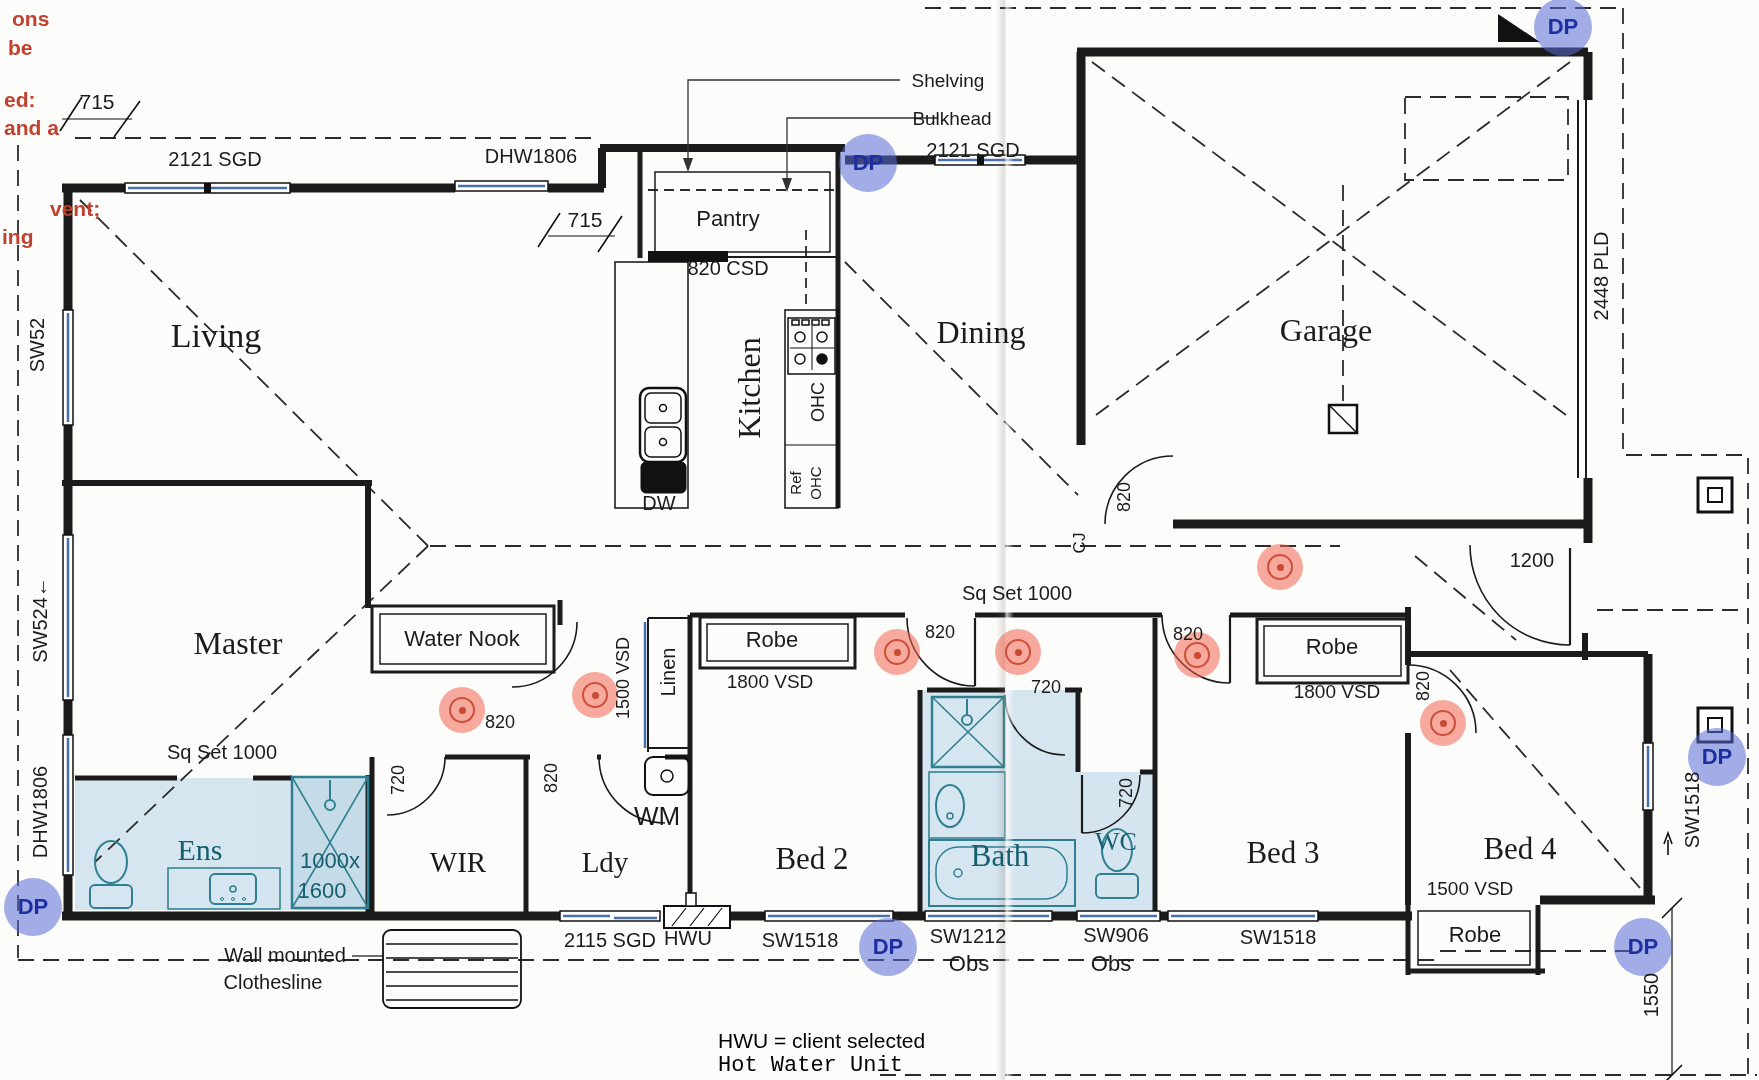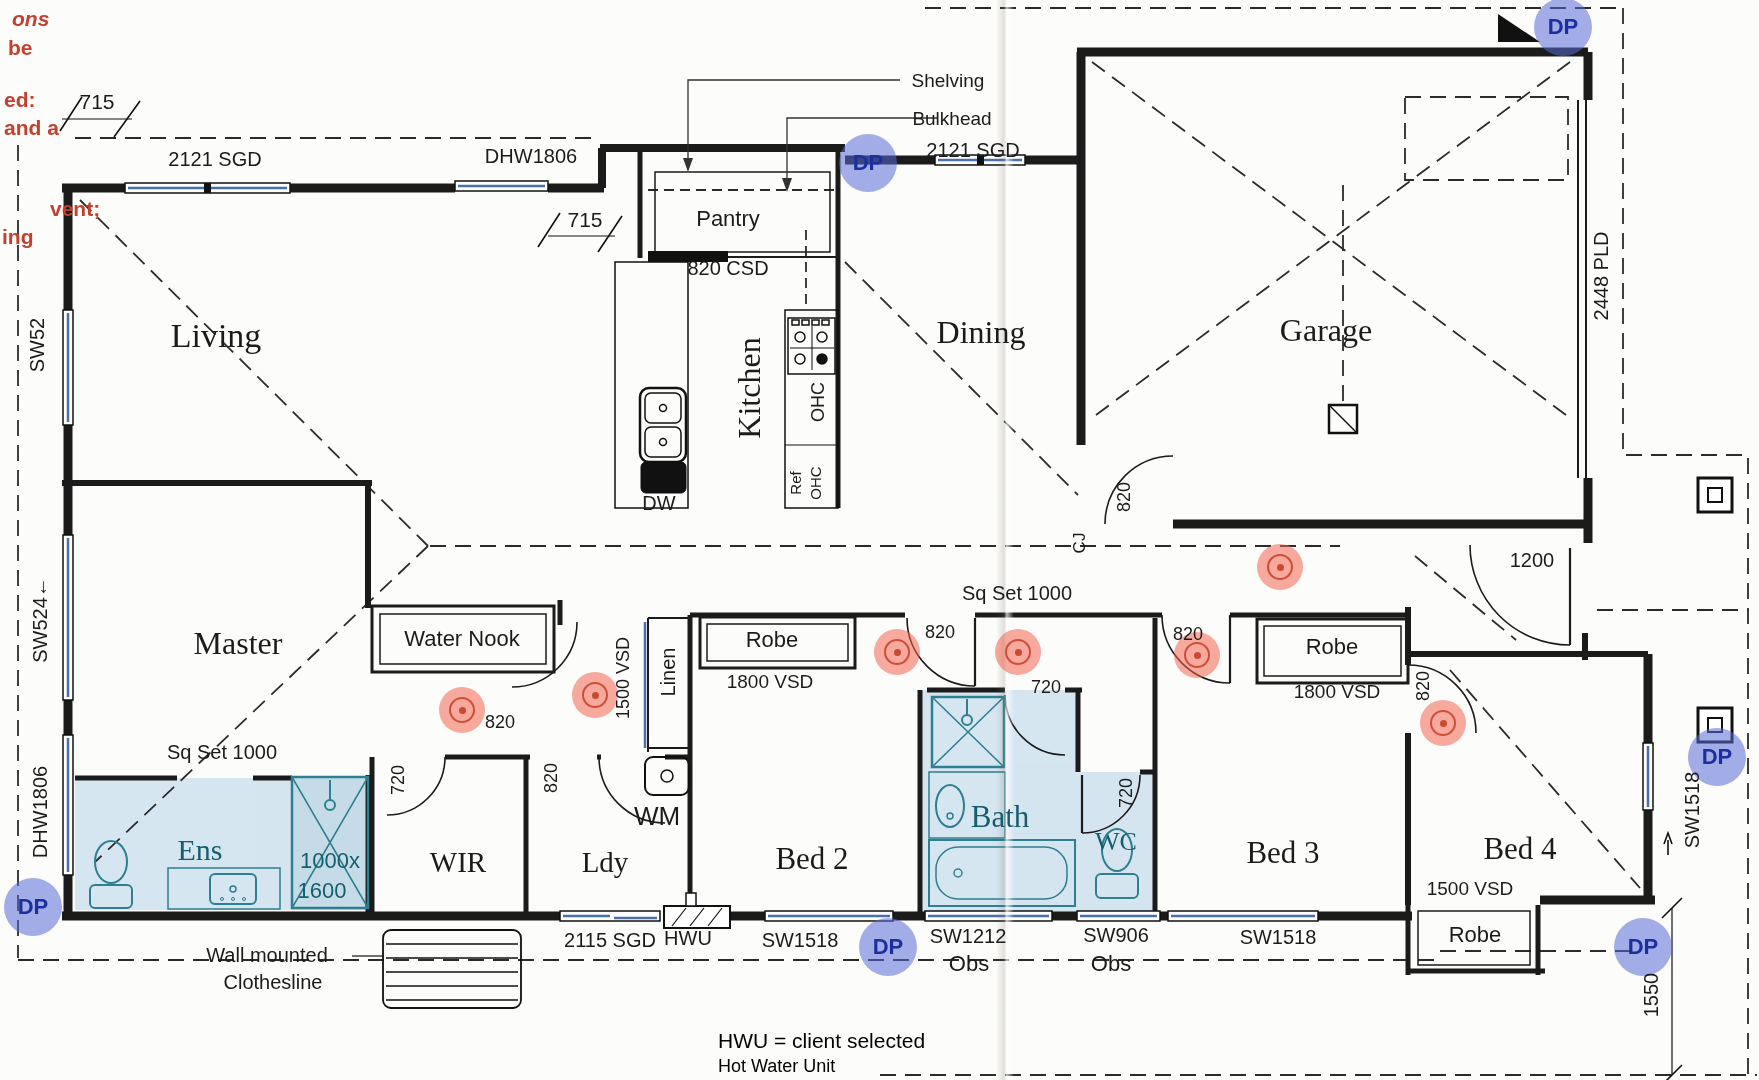--- a/index.html
+++ b/index.html
@@ -338,39 +338,39 @@
       </div>
     </div>
 
 <div class="dp" style="left:868px;top:163px;">DP</div>
 <div class="dp" style="left:1563px;top:27px;">DP</div>
 <div class="dp" style="left:1717px;top:757px;">DP</div>
 <div class="dp" style="left:1643px;top:947px;">DP</div>
 <div class="dp" style="left:33px;top:907px;">DP</div>
 <div class="dp" style="left:888px;top:947px;">DP</div>
 
-<div class="lblL red" style="left:12px;top:18px;font-size:21px;font-style:italic;">ons</div>
+<div class="lblL red" style="left:12px;top:18px;font-size:21px;">ons</div>
 <div class="lblL red" style="left:8px;top:47px;font-size:21px;">be</div>
 <div class="lblL red" style="left:4px;top:99px;font-size:21px;">ed:</div>
 <div class="lblL red" style="left:4px;top:127px;font-size:21px;">and a</div>
 <div class="lblL red" style="left:2px;top:208px;font-size:21px;margin-left:48px;">vent;</div>
 <div class="lblL red" style="left:2px;top:236px;font-size:21px;">ing</div>
 
 <div class="lbl serif" style="left:216px;top:336px;font-size:34px;">Living</div>
 <div class="lbl serif" style="left:981px;top:332px;font-size:32px;">Dining</div>
 <div class="lbl serif" style="left:1326px;top:330px;font-size:32px;">Garage</div>
 <div class="lbl serif rot" style="left:749px;top:388px;font-size:32px;">Kitchen</div>
 <div class="lbl" style="left:728px;top:219px;font-size:22px;">Pantry</div>
 <div class="lbl serif" style="left:238px;top:643px;font-size:32px;">Master</div>
 <div class="lbl" style="left:462px;top:639px;font-size:22px;">Water Nook</div>
 <div class="lbl serif teal" style="left:200px;top:850px;font-size:30px;">Ens</div>
 <div class="lbl serif" style="left:458px;top:862px;font-size:29px;">WIR</div>
 <div class="lbl serif" style="left:605px;top:862px;font-size:29px;">Ldy</div>
 <div class="lbl serif" style="left:812px;top:858px;font-size:31px;">Bed 2</div>
-<div class="lbl serif teal" style="left:1000px;top:816px;font-size:31px;text-align:right;">Bath</div>
+<div class="lbl serif teal" style="left:1000px;top:855px;font-size:31px;text-align:right;">Bath</div>
 <div class="lbl serif teal" style="left:1116px;top:842px;font-size:26px;">WC</div>
 <div class="lbl serif" style="left:1283px;top:852px;font-size:31px;">Bed 3</div>
 <div class="lbl serif" style="left:1520px;top:848px;font-size:31px;">Bed 4</div>
 <div class="lbl rot" style="left:668px;top:672px;font-size:20px;">Linen</div>
 
 <div class="lbl" style="left:772px;top:640px;font-size:22px;">Robe</div>
 <div class="lbl" style="left:1332px;top:647px;font-size:22px;">Robe</div>
 <div class="lbl" style="left:1475px;top:935px;font-size:22px;">Robe</div>
 <div class="lbl" style="left:657px;top:816px;font-size:26px;">WM</div>
 <div class="lbl" style="left:659px;top:503px;font-size:20px;">DW</div>
@@ -415,18 +415,18 @@
 <div class="lbl" style="left:585px;top:219px;font-size:21px;">715</div>
 <div class="lbl" style="left:222px;top:752px;font-size:20px;">Sq Set 1000</div>
 <div class="lbl" style="left:1017px;top:593px;font-size:20px;">Sq Set 1000</div>
 <div class="lbl rot" style="left:1079px;top:543px;font-size:17px;">CJ</div>
 <div class="lbl rot" style="left:1651px;top:995px;font-size:20px;">1550</div>
 <div class="lbl teal" style="left:330px;top:861px;font-size:22px;">1000x</div>
 <div class="lbl teal" style="left:322px;top:891px;font-size:22px;">1600</div>
 
 <div class="lbl" style="left:948px;top:80px;font-size:19px;">Shelving</div>
 <div class="lbl" style="left:952px;top:118px;font-size:19px;">Bulkhead</div>
-<div class="lbl" style="left:267px;top:955px;font-size:20px;">Wall mounted</div>
+<div class="lbl" style="left:285px;top:955px;font-size:20px;">Wall mounted</div>
 <div class="lbl" style="left:273px;top:982px;font-size:20px;">Clothesline</div>
 <div class="lblL" style="left:718px;top:1040px;font-size:21px;">HWU = client selected</div>
-<div class="lblL" style="left:718px;top:1066px;font-size:18px;">Hot Water Unit</div>
+<div class="lblL" style="left:718px;top:1066px;font-size:22px;font-family:Liberation Mono, monospace;">Hot Water Unit</div>
 
 </div>
 
 </body></html>

